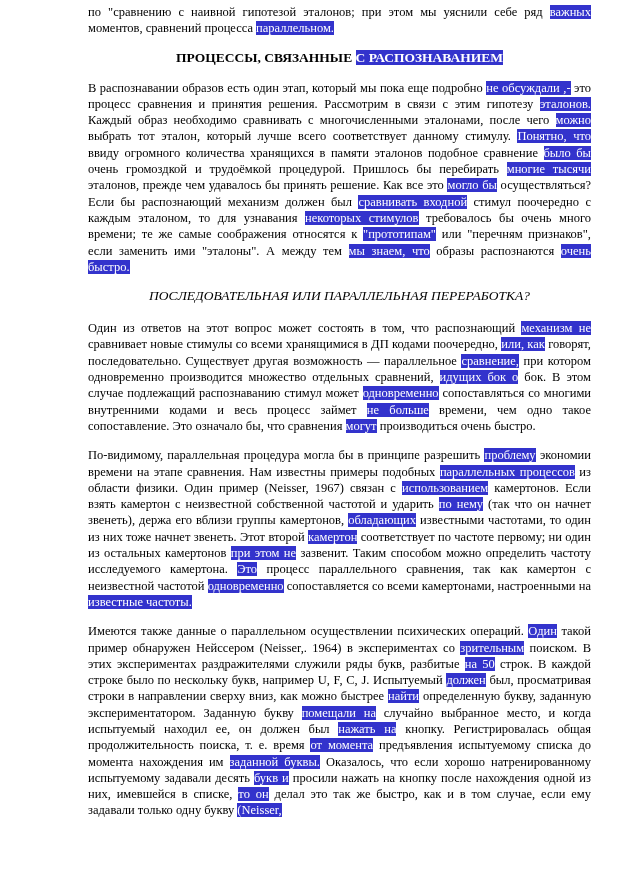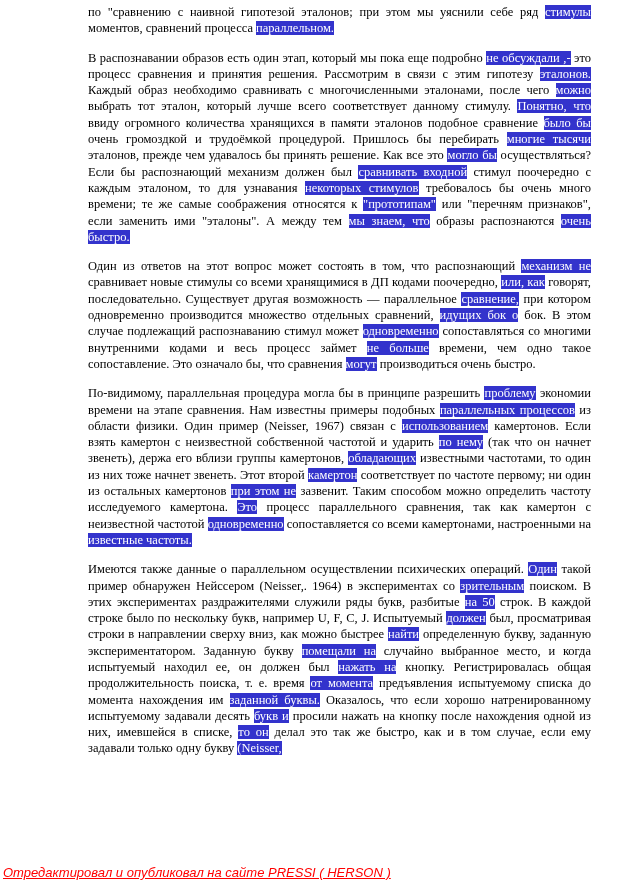--- a/index.html
+++ b/index.html
@@ -53,20 +53,21 @@
     text-decoration: underline;
     color: var(--footer-text, #ff0000);
     white-space: nowrap;
   }
 </style>
 </head>
 <body>
 
 <div class="page">
   <div id="doc-body">
-      <p class="body-para"><span>по "сравнению с наивной гипотезой эталонов; при этом мы уяснили себе ряд </span><span class="hl">стимулы</span><span> моментов, сравнений процесса </span><span class="hl">параллельном.</span></p>
+      <p class="body-para"><span>по "сравнению с наивной гипотезой эталонов; при этом мы уяснили себе ряд </span><span class="hl">важных</span><span> моментов, сравнений процесса </span><span class="hl">параллельном.</span></p>
+      <p class="heading-bold"><span>ПРОЦЕССЫ, СВЯЗАННЫЕ </span><span class="hl">С РАСПОЗНАВАНИЕМ</span></p>
       <p class="body-para"><span>В распознавании образов есть один этап, который мы пока еще подробно </span><span class="hl">не обсуждали ,-</span><span> это процесс сравнения и принятия решения. Рассмотрим в связи с этим гипотезу </span><span class="hl">эталонов.</span><span> Каждый образ необходимо сравнивать с многочисленными эталонами, после чего </span><span class="hl">можно</span><span> выбрать тот эталон, который лучше всего соответствует данному стимулу. </span><span class="hl">Понятно, что</span><span> ввиду огромного количества хранящихся в памяти эталонов подобное сравнение </span><span class="hl">было бы</span><span> очень громоздкой и трудоёмкой процедурой. Пришлось бы перебирать </span><span class="hl">многие тысячи</span><span> эталонов, прежде чем удавалось бы принять решение. Как все это </span><span class="hl">могло бы</span><span> осуществляться? Если бы распознающий механизм должен был </span><span class="hl">сравнивать входной</span><span> стимул поочередно с каждым эталоном, то для узнавания </span><span class="hl">некоторых стимулов</span><span> требовалось бы очень много времени; те же самые соображения относятся к </span><span class="hl">"прототипам"</span><span> или "перечням признаков", если заменить ими "эталоны". А между тем </span><span class="hl">мы знаем, что</span><span> образы распознаются </span><span class="hl">очень быстро.</span></p>
+      <p class="heading-italic"><span>ПОСЛЕДОВАТЕЛЬНАЯ ИЛИ ПАРАЛЛЕЛЬНАЯ ПЕРЕРАБОТКА?</span></p>
       <p class="body-para"><span>Один из ответов на этот вопрос может состоять в том, что распознающий </span><span class="hl">механизм не</span><span> сравнивает новые стимулы со всеми хранящимися в ДП кодами поочередно, </span><span class="hl">или, как</span><span> говорят, последовательно. Существует другая возможность — параллельное </span><span class="hl">сравнение,</span><span> при котором одновременно производится множество отдельных сравнений, </span><span class="hl">идущих бок о</span><span> бок. В этом случае подлежащий распознаванию стимул может </span><span class="hl">одновременно</span><span> сопоставляться со многими внутренними кодами и весь процесс займет </span><span class="hl">не больше</span><span> времени, чем одно такое сопоставление. Это означало бы, что сравнения </span><span class="hl">могут</span><span> производиться очень быстро.</span></p>
       <p class="body-para"><span>По-видимому, параллельная процедура могла бы в принципе разрешить </span><span class="hl">проблему</span><span> экономии времени на этапе сравнения. Нам известны примеры подобных </span><span class="hl">параллельных процессов</span><span> из области физики. Один пример (Neisser, 1967) связан с </span><span class="hl">использованием</span><span> камертонов. Если взять камертон с неизвестной собственной частотой и ударить </span><span class="hl">по нему</span><span> (так что он начнет звенеть), держа его вблизи группы камертонов, </span><span class="hl">обладающих</span><span> известными частотами, то один из них тоже начнет звенеть. Этот второй </span><span class="hl">камертон</span><span> соответствует по частоте первому; ни один из остальных камертонов </span><span class="hl">при этом не</span><span> зазвенит. Таким способом можно определить частоту исследуемого камертона. </span><span class="hl">Это</span><span> процесс параллельного сравнения, так как камертон с неизвестной частотой </span><span class="hl">одновременно</span><span> сопоставляется со всеми камертонами, настроенными на </span><span class="hl">известные частоты.</span></p>
       <p class="body-para"><span>Имеются также данные о параллельном осуществлении психических операций. </span><span class="hl">Один</span><span> такой пример обнаружен Нейссером (Neisser,. 1964) в экспериментах со </span><span class="hl">зрительным</span><span> поиском. В этих экспериментах раздражителями служили ряды букв, разбитые </span><span class="hl">на 50</span><span> строк. В каждой строке было по нескольку букв, например U, F, C, J. Испытуемый </span><span class="hl">должен</span><span> был, просматривая строки в направлении сверху вниз, как можно быстрее </span><span class="hl">найти</span><span> определенную букву, заданную экспериментатором. Заданную букву </span><span class="hl">помещали на</span><span> случайно выбранное место, и когда испытуемый находил ее, он должен был </span><span class="hl">нажать на</span><span> кнопку. Регистрировалась общая продолжительность поиска, т. е. время </span><span class="hl">от момента</span><span> предъявления испытуемому списка до момента нахождения им </span><span class="hl">заданной буквы.</span><span> Оказалось, что если хорошо натренированному испытуемому задавали десять </span><span class="hl">букв и</span><span> просили нажать на кнопку после нахождения одной из них, имевшейся в списке, </span><span class="hl">то он</span><span> делал это так же быстро, как и в том случае, если ему задавали только одну букву </span><span class="hl">(Neisser,</span></p>
     </div>
-  <div class="footer">Отредактировал и опубликовал на сайте PRESSI ( HERSON )</div>
 </div>
 
 </body></html>

